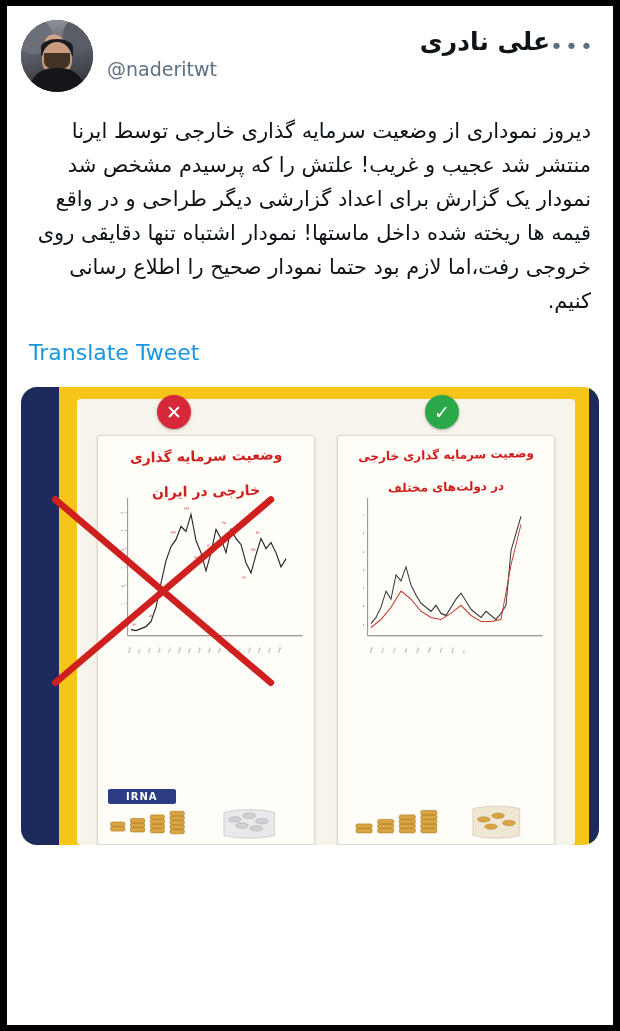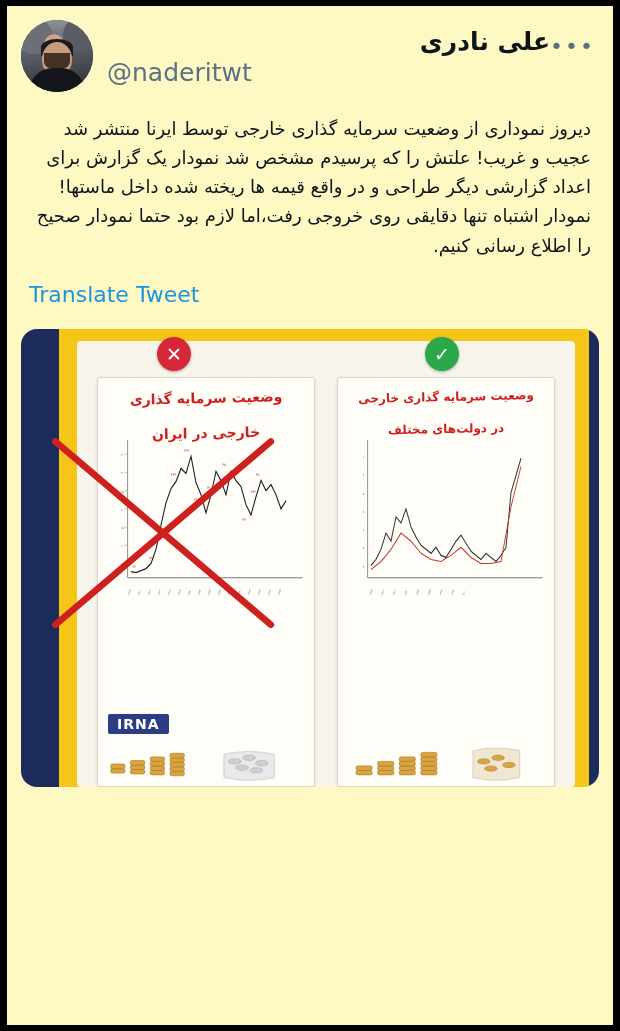--- a/index.html
+++ b/index.html
@@ -20,21 +20,21 @@
     height: 1031px;
     background: #000;
     box-sizing: border-box;
     padding: 6px 7px;
   }
 
   .tweet-card {
     position: relative;
     width: 606px;
     height: 1019px;
-    background: #fef9c3;
+    background: #ffffff;
     box-sizing: border-box;
     overflow: hidden;
   }
 
   
   .tweet-header {
     display: flex;
     flex-direction: row;
     align-items: flex-start;
     padding: 14px 14px 0 14px;
@@ -111,21 +111,21 @@
     text-align: right;
   }
   .display-name {
     font-size: 25px;
     font-weight: bold;
     color: #0f1419;
     line-height: 1.25;
     letter-spacing: 0;
   }
   .handle {
-    font-size: 25px;
+    font-size: 19px;
     color: #5b7083;
     line-height: 1.3;
     direction: ltr;
     text-align: left;
   }
   .more-btn {
     flex: 0 0 auto;
     color: #5b7083;
     font-size: 22px;
     letter-spacing: 2px;
@@ -133,21 +133,21 @@
     padding: 16px 4px 0 0;
     cursor: pointer;
     user-select: none;
   }
 
   
   .tweet-text {
     direction: rtl;
     text-align: right;
     padding: 22px 22px 0 22px;
-    font-size: 18px;
+    font-size: 21px;
     line-height: 1.62;
     color: #0f1419;
     white-space: pre-wrap;
     word-break: normal;
   }
 
   .translate-link {
     direction: ltr;
     text-align: left;
     padding: 22px 22px 0 22px;
@@ -231,26 +231,26 @@
     left: 8px;
     right: 8px;
     top: 58px;
     height: 172px;
   }
   .chart svg { display: block; width: 100%; height: 100%; }
 
   .irna-badge {
     position: absolute;
     left: 10px;
-    bottom: 52px;
+    bottom: 40px;
     background: #2c3d86;
     color: #fff;
-    font-size: 14px;
+    font-size: 10px;
     letter-spacing: 1px;
-    padding: 2px 9px;
+    padding: 2px 18px;
     border-radius: 2px;
     font-weight: bold;
   }
 
   .coins {
     position: absolute;
     left: 0; right: 0; bottom: 0;
     height: 48px;
   }
 

